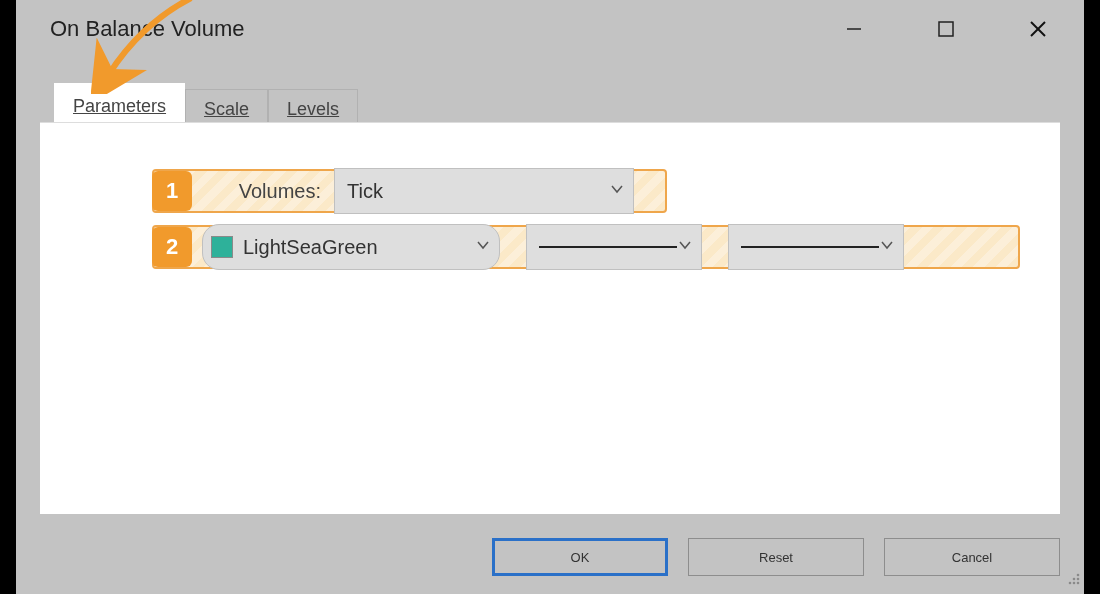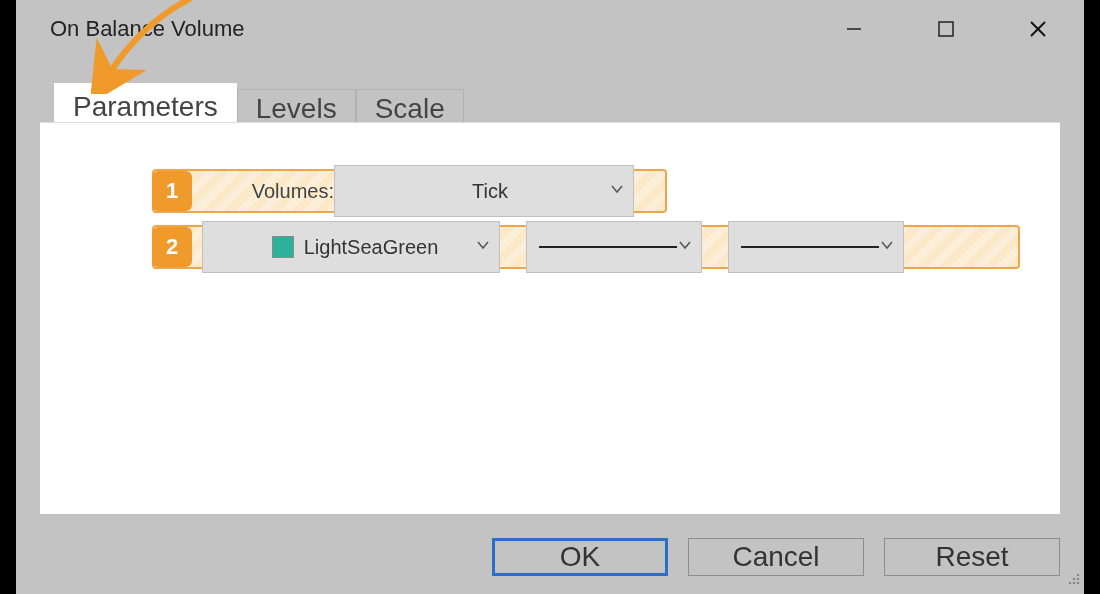--- a/index.html
+++ b/index.html
@@ -45,26 +45,27 @@
   .tabrow {
     position: absolute;
     left: 38px; top: 82px;
     display: flex;
     align-items: flex-end;
   }
   .tab {
     height: 40px;
     padding: 0 18px;
     display: flex; align-items: center;
-    font-size: 28px;
+    font-size: 18px;
     color: #444;
     background: #c3c3c3;
     border: 1px solid #b1b1b1;
     position: relative;
     top: 1px;
+    text-decoration: underline;
   }
   .tab.active {
     background: #fff;
     border: 1px solid #fff;
     border-bottom: none;
     height: 46px;
     font-weight: 400;
   }
   
   .panel {
@@ -109,32 +110,31 @@
     font-weight: 700;
     font-size: 22px;
     display: flex; align-items: center; justify-content: center;
     margin: 0 8px 0 0;
     position: relative;
     left: -2px;
   }
   .label {
     width: 132px;
     text-align: right;
-    padding-right: 0;
+    padding-right: 13px;
     font-size: 20px;
     color: #444;
   }
   .dd {
-    height: 52px;
+    height: 46px;
     background: #dedede;
     border: 1px solid #c0c0c0;
     display: flex; align-items: center;
     margin-right: 26px;
     position: relative;
-    justify-content: center;
   }
   .dd .ddlabel {
     padding-left: 12px;
     font-size: 20px;
     color: #333;
   }
   .dd .chev {
     position: absolute; right: 8px; top: 50%;
     transform: translateY(-50%);
   }
@@ -159,21 +159,21 @@
     position: absolute;
     right: 24px; bottom: 18px;
     display: flex;
     gap: 20px;
   }
   .btn {
     width: 176px; height: 38px;
     background: #c3c3c3;
     border: 1px solid #8d8d8d;
     display: flex; align-items: center; justify-content: center;
-    font-size: 28px;
+    font-size: 13px;
     color: #333;
   }
   .btn.primary {
     border: 3px solid #2a70c8;
   }
   
   .grip {
     position: absolute;
     right: 2px; bottom: 2px;
   }
@@ -207,43 +207,43 @@
         <svg width="24" height="24">
             <line x1="5" y1="5" x2="19" y2="19" stroke="#111" stroke-width="2"></line>
             <line x1="19" y1="5" x2="5" y2="19" stroke="#111" stroke-width="2"></line>
           </svg>
       </div>
     </div>
   </div>
 
   <div class="tabrow">
     <div class="tab active">Parameters</div>
+    <div class="tab">Scale</div>
     <div class="tab">Levels</div>
-    <div class="tab">Scale</div>
   </div>
 
   <div class="panel">
 
     <div class="row row1">
       <div class="marker">1</div>
       <div class="label">Volumes:</div>
       <div class="dd volumes">
         <span class="ddlabel">Tick</span>
         <span class="chev">
           <svg width="16" height="16">
               <polyline points="3,5 8,11 13,5" fill="none" stroke="#555" stroke-width="1.5"></polyline>
             </svg>
         </span>
       </div>
     </div>
 
     <div class="row row2">
       <div class="marker">2</div>
 
-      <div class="dd color" style="display:flex;align-items:center;">
+      <div class="dd color" style="display:flex;align-items:center;border-radius:17px;">
         <div class="colorswatch" style="background: rgb(46, 177, 154);"></div>
         <span class="ddlabel" style="padding-left:10px;">LightSeaGreen</span>
         <span class="chev">
           <svg width="16" height="16">
               <polyline points="3,5 8,11 13,5" fill="none" stroke="#555" stroke-width="1.5"></polyline>
             </svg>
         </span>
       </div>
 
       <div class="dd style1" style="display:flex;align-items:center;">
@@ -262,22 +262,22 @@
               <polyline points="3,5 8,11 13,5" fill="none" stroke="#555" stroke-width="1.5"></polyline>
             </svg>
         </span>
       </div>
     </div>
 
   </div>
 
   <div class="footer">
     <div class="btn primary">OK</div>
+    <div class="btn">Reset</div>
     <div class="btn">Cancel</div>
-    <div class="btn">Reset</div>
   </div>
 
   <div class="grip">
     <svg width="18" height="18">
       <circle cx="14" cy="6" r="1.3" fill="#8a8a8a"></circle>
       <circle cx="10" cy="10" r="1.3" fill="#8a8a8a"></circle>
       <circle cx="14" cy="10" r="1.3" fill="#8a8a8a"></circle>
       <circle cx="6" cy="14" r="1.3" fill="#8a8a8a"></circle>
       <circle cx="10" cy="14" r="1.3" fill="#8a8a8a"></circle>
       <circle cx="14" cy="14" r="1.3" fill="#8a8a8a"></circle>

